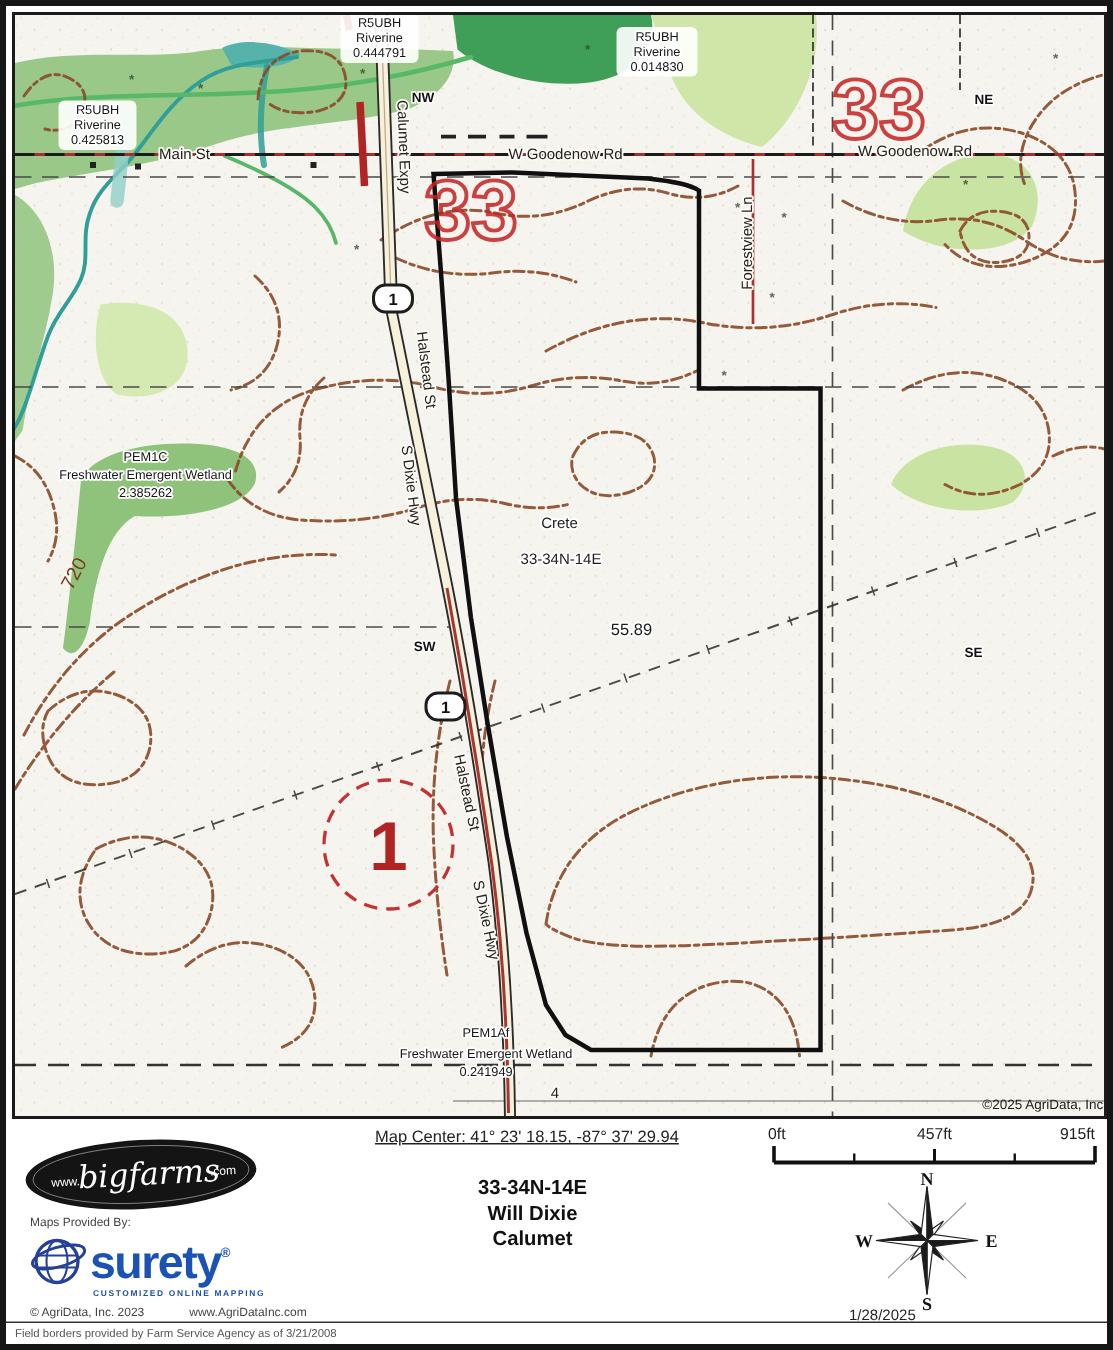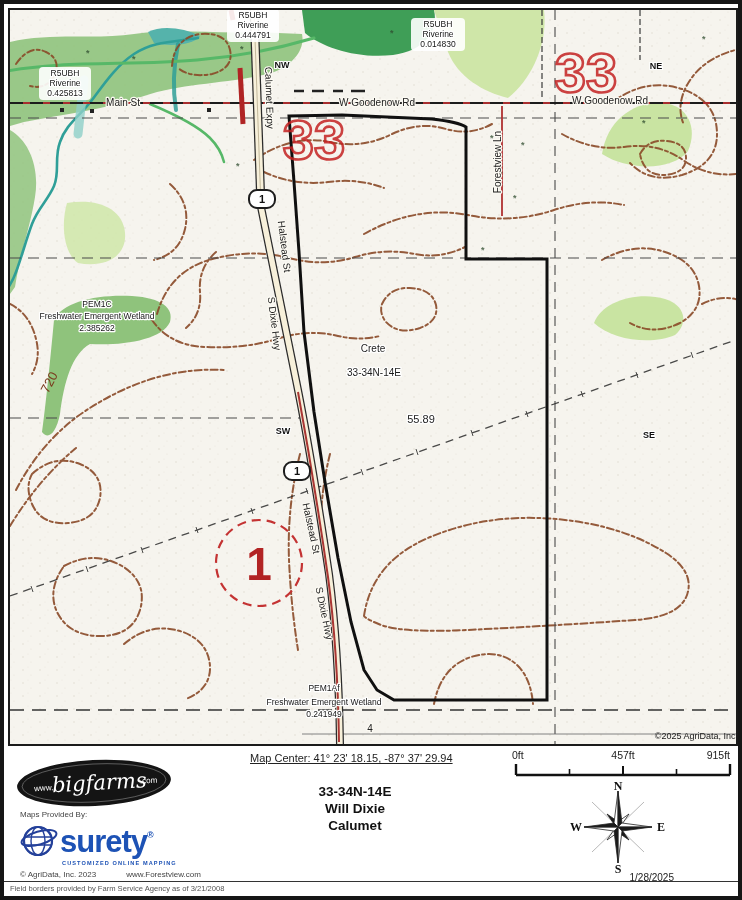--- a/index.html
+++ b/index.html
@@ -13,21 +13,21 @@
   .footer-text{position:absolute;color:#1a1a1a;}
   .map-center{left:246px;top:748px;width:230px;text-align:left;font-size:11px;color:#222;text-decoration:underline;}
   .title-block{left:251px;top:779px;width:200px;text-align:center;font-weight:bold;font-size:13.5px;line-height:17px;color:#111;}
   .provider{left:16px;top:806px;width:220px;}
   .provider .lbl{font-size:8px;color:#444;margin-bottom:2px;}
   .logo-row{display:flex;align-items:flex-start;}
   .surety-name{font-size:31px;font-weight:bold;color:#1d52b5;letter-spacing:-1px;line-height:28px;font-family:"Liberation Sans",sans-serif;}
   .surety-reg{font-size:9px;vertical-align:14px;letter-spacing:0;}
   .surety-tag{font-size:5.6px;font-weight:bold;color:#1d52b5;letter-spacing:1.1px;margin:1px 0 4px 40px;}
   .copy-row{display:flex;gap:30px;font-size:8px;color:#444;}
-  .compass-date{left:562px;top:868px;width:108px;text-align:right;font-size:10px;color:#222;}
+  .compass-date{left:562px;top:868px;width:108px;text-align:left;font-size:10px;color:#222;}
   .bottom-rule{position:absolute;left:0;right:0;top:877px;border-top:1.2px solid #333;}
   .disclaimer{left:6px;top:880px;font-size:7.6px;color:#555;}
   .bigfarms{position:absolute;left:8px;top:752px;}
 </style>
 </head>
 <body>
 
 <div class="page">
 
   <div class="map-wrap">
@@ -246,21 +246,21 @@
         <path d="M11,8 A14,14 0 0 0 11,32 L18,34 A14,14 0 0 1 11,8 Z" fill="#5a6fb0" opacity="0.55"></path>
         <ellipse cx="19" cy="17" rx="18" ry="6.5" transform="rotate(-16 19 17)" fill="none" stroke="#24409a" stroke-width="2"></ellipse>
       </svg>
       <div>
         <span class="surety-name"><span>surety</span><span class="surety-reg">®</span></span>
       </div>
     </div>
     <div class="surety-tag" style="margin-left:42px;">CUSTOMIZED ONLINE MAPPING</div>
     <div class="copy-row">
       <span>© AgriData, Inc. 2023</span>
-      <span>www.Forestview.com</span>
+      <span>www.AgriDataInc.com</span>
     </div>
   </div>
 
   <svg style="position:absolute;left:562px;top:778px;" width="104" height="92" viewBox="0 0 104 92">
     <g stroke="#999" stroke-width="0.7">
       <path d="M26,20 L78,70 M78,20 L26,70"></path>
     </g>
     <g stroke="#222" stroke-width="0.8">
       <path d="M63,32 L50,41 L54,45 Z" fill="#fff"></path>
       <path d="M63,58 L50,49 L54,45 Z" fill="#1a1a1a"></path>

